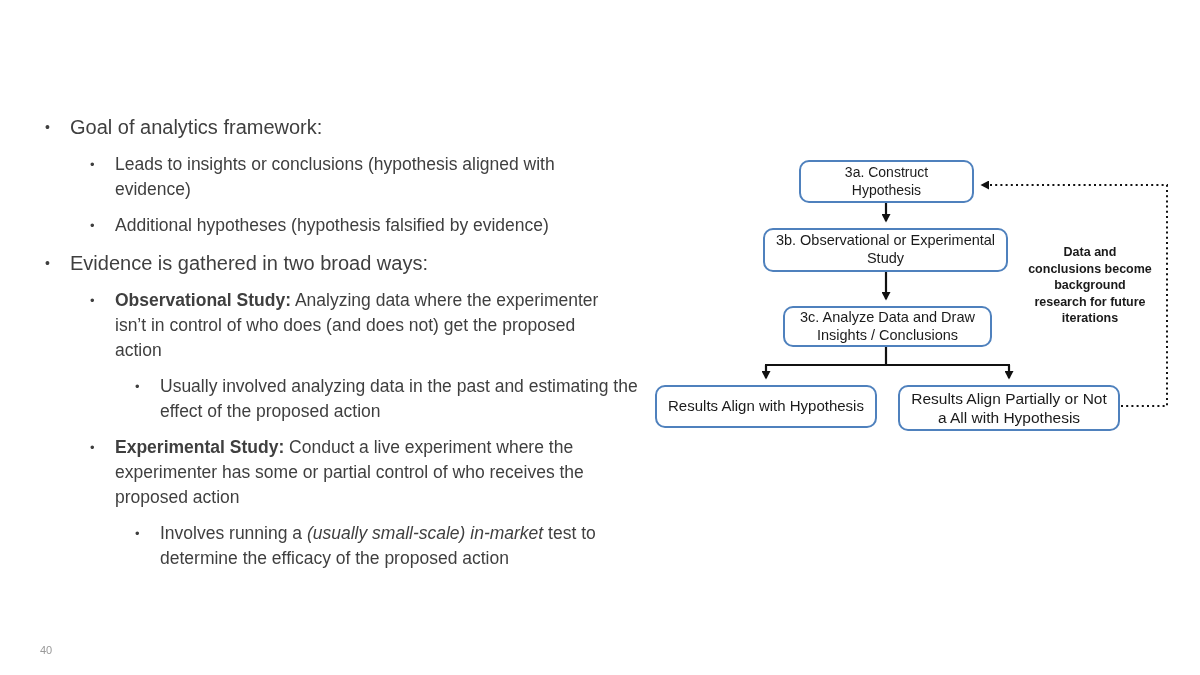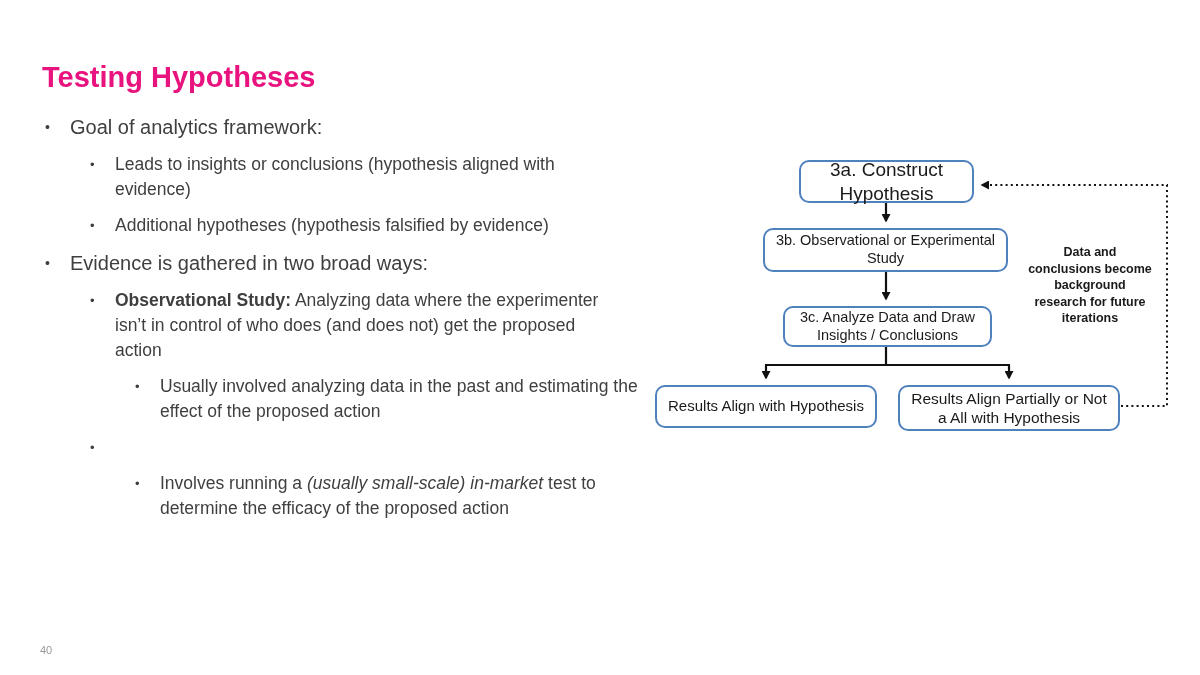--- a/index.html
+++ b/index.html
@@ -31,41 +31,40 @@
 
   .flowchart { position:absolute; left:640px; top:150px; width:545px; height:300px; }
   .flow-svg { position:absolute; left:0; top:0; }
   .fbox {
     position:absolute; box-sizing:border-box;
     border:2.5px solid var(--box-border,#4f81bd); border-radius:10px;
     background:#ffffff; color:#1b1b1b;
     display:flex; align-items:center; justify-content:center; text-align:center;
     padding:2px 8px; line-height:1.24;
   }
-  .fbox-3a   { left:159px; top:10px;  width:175px; height:43px; font-size:19px; }
+  .fbox-3a   { left:159px; top:10px;  width:175px; height:43px; font-size:14px; }
   .fbox-3b   { left:123px; top:78px;  width:245px; height:44px; font-size:14.5px; }
   .fbox-3c   { left:143px; top:156px; width:209px; height:41px; font-size:14.5px; }
   .fbox-resl { left:15px;  top:235px; width:222px; height:43px; font-size:15px; }
   .fbox-resr { left:258px; top:235px; width:222px; height:46px; font-size:15.5px; }
   .side-note {
     position:absolute; left:370px; top:94px; width:160px;
     text-align:center; font-weight:700; font-size:12.5px; line-height:16.5px;
     color:#1a1a1a;
   }
   .page-num {
     position:absolute; left:40px; top:644px;
     font-size:11px; color:var(--page-number,#999999);
   }
 </style>
 </head>
 <body>
 
 <div class="slide">
 
-  <h1 class="title">Testing Hypotheses</h1>
 
   <div class="content">
 
     <div class="item l1">
       <span class="bullet">•</span>
       <span class="txt">Goal of analytics framework:</span>
     </div>
 
     <div class="item l2 w1">
       <span class="bullet">•</span>
@@ -87,20 +86,21 @@
       <span class="txt"><span class="bold-lead">Observational Study:</span><span> Analyzing data where the experimenter isn’t in control of who does (and does not) get the proposed action</span></span>
     </div>
 
     <div class="item l3 w4">
       <span class="bullet">•</span>
       <span class="txt">Usually involved analyzing data in the past and estimating the effect of the proposed action</span>
     </div>
 
     <div class="item l2 w3">
       <span class="bullet">•</span>
+      <span class="txt"><span class="bold-lead">Experimental Study:</span><span> Conduct a live experiment where the experimenter has some or partial control of who receives the proposed action</span></span>
     </div>
 
     <div class="item l3 w5">
       <span class="bullet">•</span>
       <span class="txt"><span>Involves running a </span><span class="italic-seg">(usually small-scale) in-market</span><span> test to determine the efficacy of the proposed action</span></span>
     </div>
 
   </div>
 
   <div class="flowchart">

